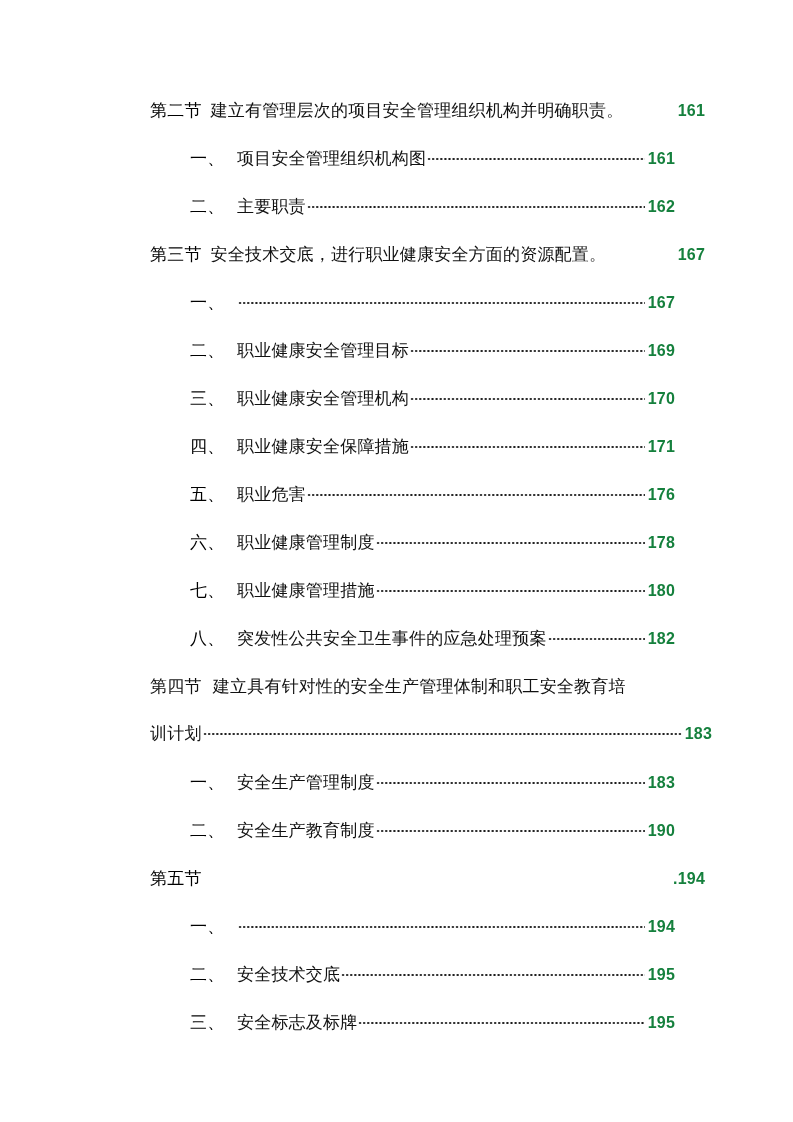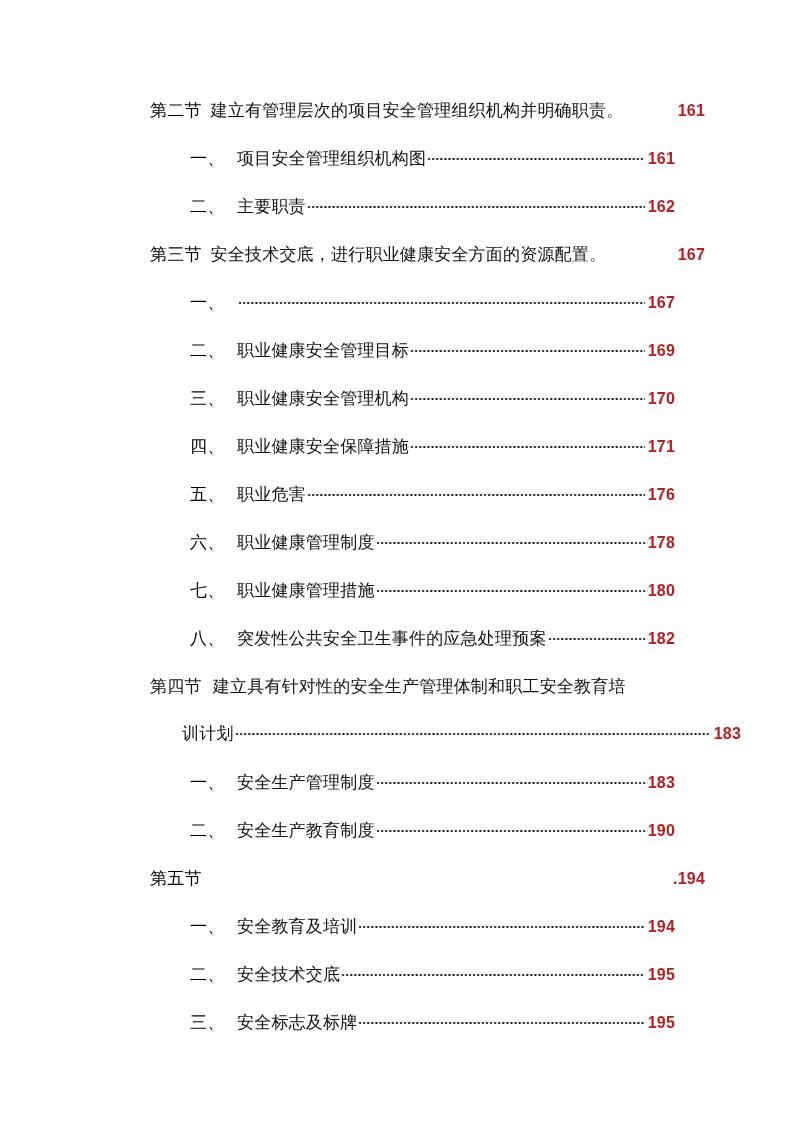--- a/index.html
+++ b/index.html
@@ -101,21 +101,21 @@
   }
   .leader.no-dots::before {
     background-image: none;
   }
 
   .pageno {
     flex: 0 0 auto;
     font-family: "Liberation Sans", "DejaVu Sans", sans-serif;
     font-weight: bold;
     font-size: 16px;
-    color: #b91c1c;
+    color: #15803d;
     letter-spacing: 0.2px;
     padding-left: 2px;
   }
 
   
   .wrap-first {
     position: relative;
     height: 48px;
     line-height: 48px;
     padding-left: 150px;
@@ -123,23 +123,22 @@
     white-space: nowrap;
     font-size: 17px;
     color: #111111;
     letter-spacing: 0.2px;
   }
   .wrap-second {
     position: relative;
     height: 48px;
     line-height: 48px;
     padding-left: 150px;
-    padding-right: 52px;
+    padding-right: 81px;
     white-space: nowrap;
-    margin-left: 32px;
   }
 </style>
 </head>
 <body>
 
 <div class="page">
   <div class="toc" id="toc-root">
       <div class="toc-entry lvl1">
         <div class="row">
           <span class="marker">第二节</span>
@@ -262,21 +261,20 @@
       <div class="toc-entry lvl1">
         <div class="row">
           <span class="marker">第五节</span>
           <span class="leader no-dots"></span>
           <span class="pageno">.194</span>
         </div>
       </div>
       <div class="toc-entry lvl2">
         <div class="row">
           <span class="marker">一、</span>
-          <span class="label">安全教育及培训</span>
           <span class="leader"></span>
           <span class="pageno">194</span>
         </div>
       </div>
       <div class="toc-entry lvl2">
         <div class="row">
           <span class="marker">二、</span>
           <span class="label">安全技术交底</span>
           <span class="leader"></span>
           <span class="pageno">195</span>

